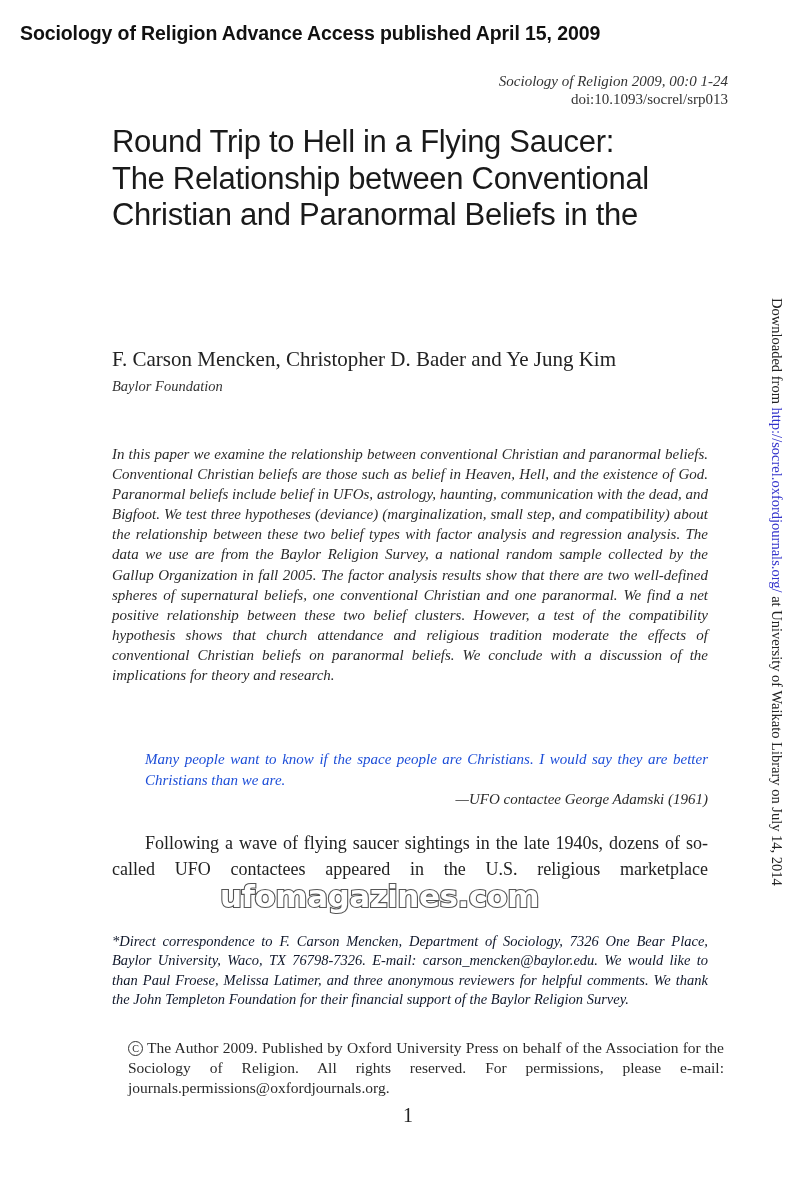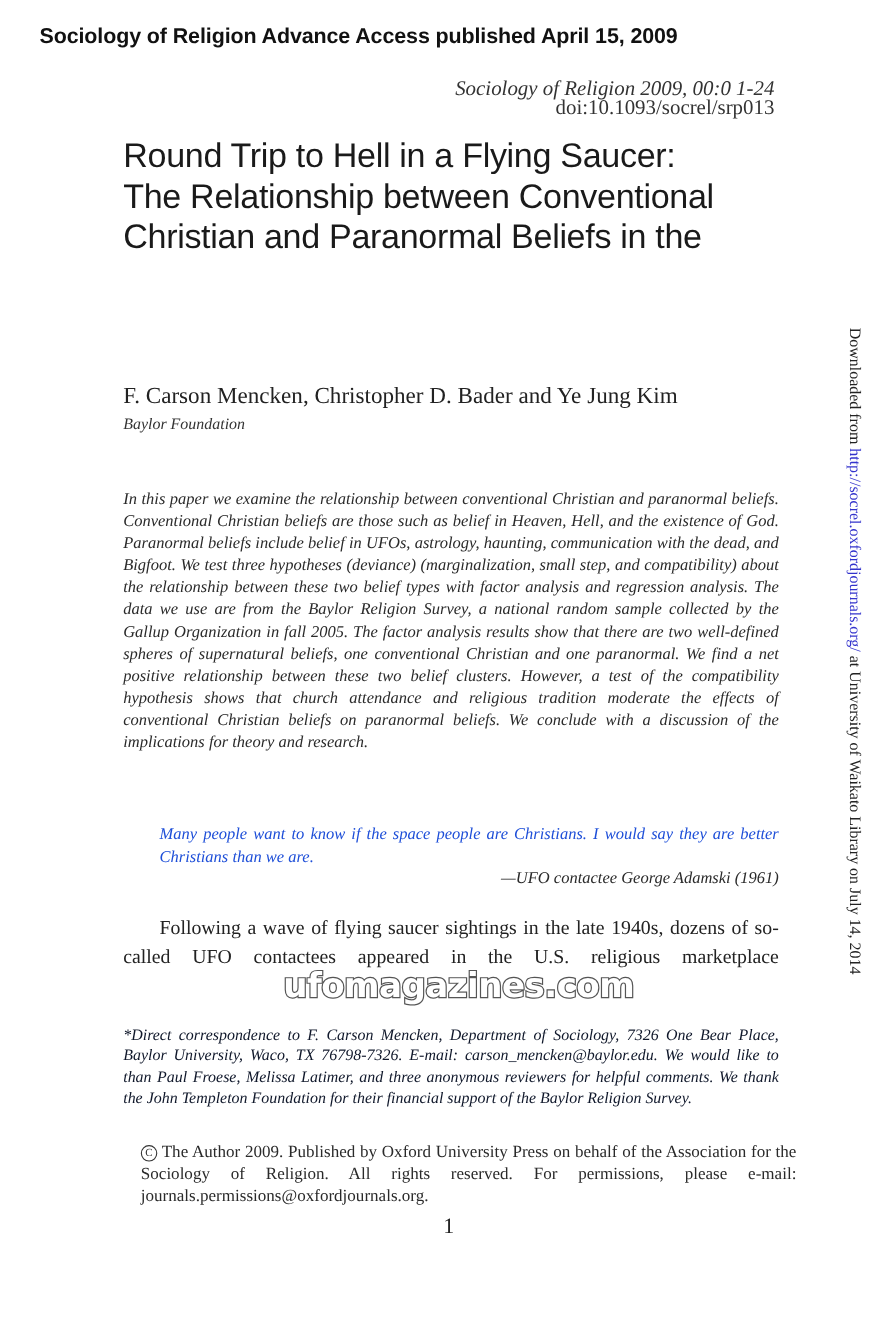--- a/index.html
+++ b/index.html
@@ -1,24 +1,24 @@
 <!DOCTYPE html>
 <html><head>
 <meta charset="utf-8">
 <style>
   html, body { margin: 0; padding: 0; background: #ffffff; }
   body { width: 800px; height: 1200px; position: relative; overflow: hidden; color: #1a1a1a; }
   .banner {
-    position: absolute; left: 0; top: 22px; width: 632px; text-align: center;
+    position: absolute; left: 0; top: 22px; width: 632px; 
     font-family: "Liberation Sans", sans-serif; font-weight: bold; font-size: 19.5px; color: #111;
     letter-spacing: -0.1px; padding-left: 20px; box-sizing: border-box;
   }
   .journal-ref {
-    position: absolute; right: 96px; top: 72px; text-align: right;
-    font-family: "Liberation Serif", serif; font-size: 19px; line-height: 18px; color: #333;
+    position: absolute; right: 72px; top: 72px; text-align: right;
+    font-family: "Liberation Serif", serif; font-size: 15px; line-height: 18px; color: #333;
   }
   .journal-ref .ital { font-style: italic; }
   .title {
     position: absolute; left: 112px; top: 124px; width: 600px;
     font-family: "Liberation Sans", sans-serif; font-size: 31px; line-height: 36.5px; color: #1a1a1a;
     letter-spacing: -0.3px;
   }
   .authors {
     position: absolute; left: 112px; top: 347px; width: 620px;
     font-family: "Liberation Serif", serif; font-size: 21px; color: #222;
@@ -41,21 +41,21 @@
     position: absolute; right: 92px; top: 791px;
     font-family: "Liberation Serif", serif; font-style: italic; font-size: 15px; color: #2a2a2a;
   }
   .body-text {
     position: absolute; left: 112px; top: 830px; width: 596px;
     font-family: "Liberation Serif", serif; font-size: 18px; line-height: 26px;
     text-align: justify; text-align-last: justify; color: #222;
   }
   .body-text .indent { display: inline-block; width: 33px; }
   .watermark {
-    position: absolute; left: 237px; top: 878px; width: 360px; text-align: center;
+    position: absolute; left: 220px; top: 878px; width: 360px; 
     font-family: "DejaVu Sans", sans-serif; font-weight: bold; font-size: 31px; letter-spacing: -0.5px;
     color: #ffffff;
     -webkit-text-stroke: 2.2px #555555;
     paint-order: stroke fill;
   }
   .footnote {
     position: absolute; left: 112px; top: 932px; width: 596px;
     font-family: "Liberation Serif", serif; font-style: italic; font-size: 14.5px; line-height: 19.4px;
     text-align: justify; color: #0f172a;
   }

